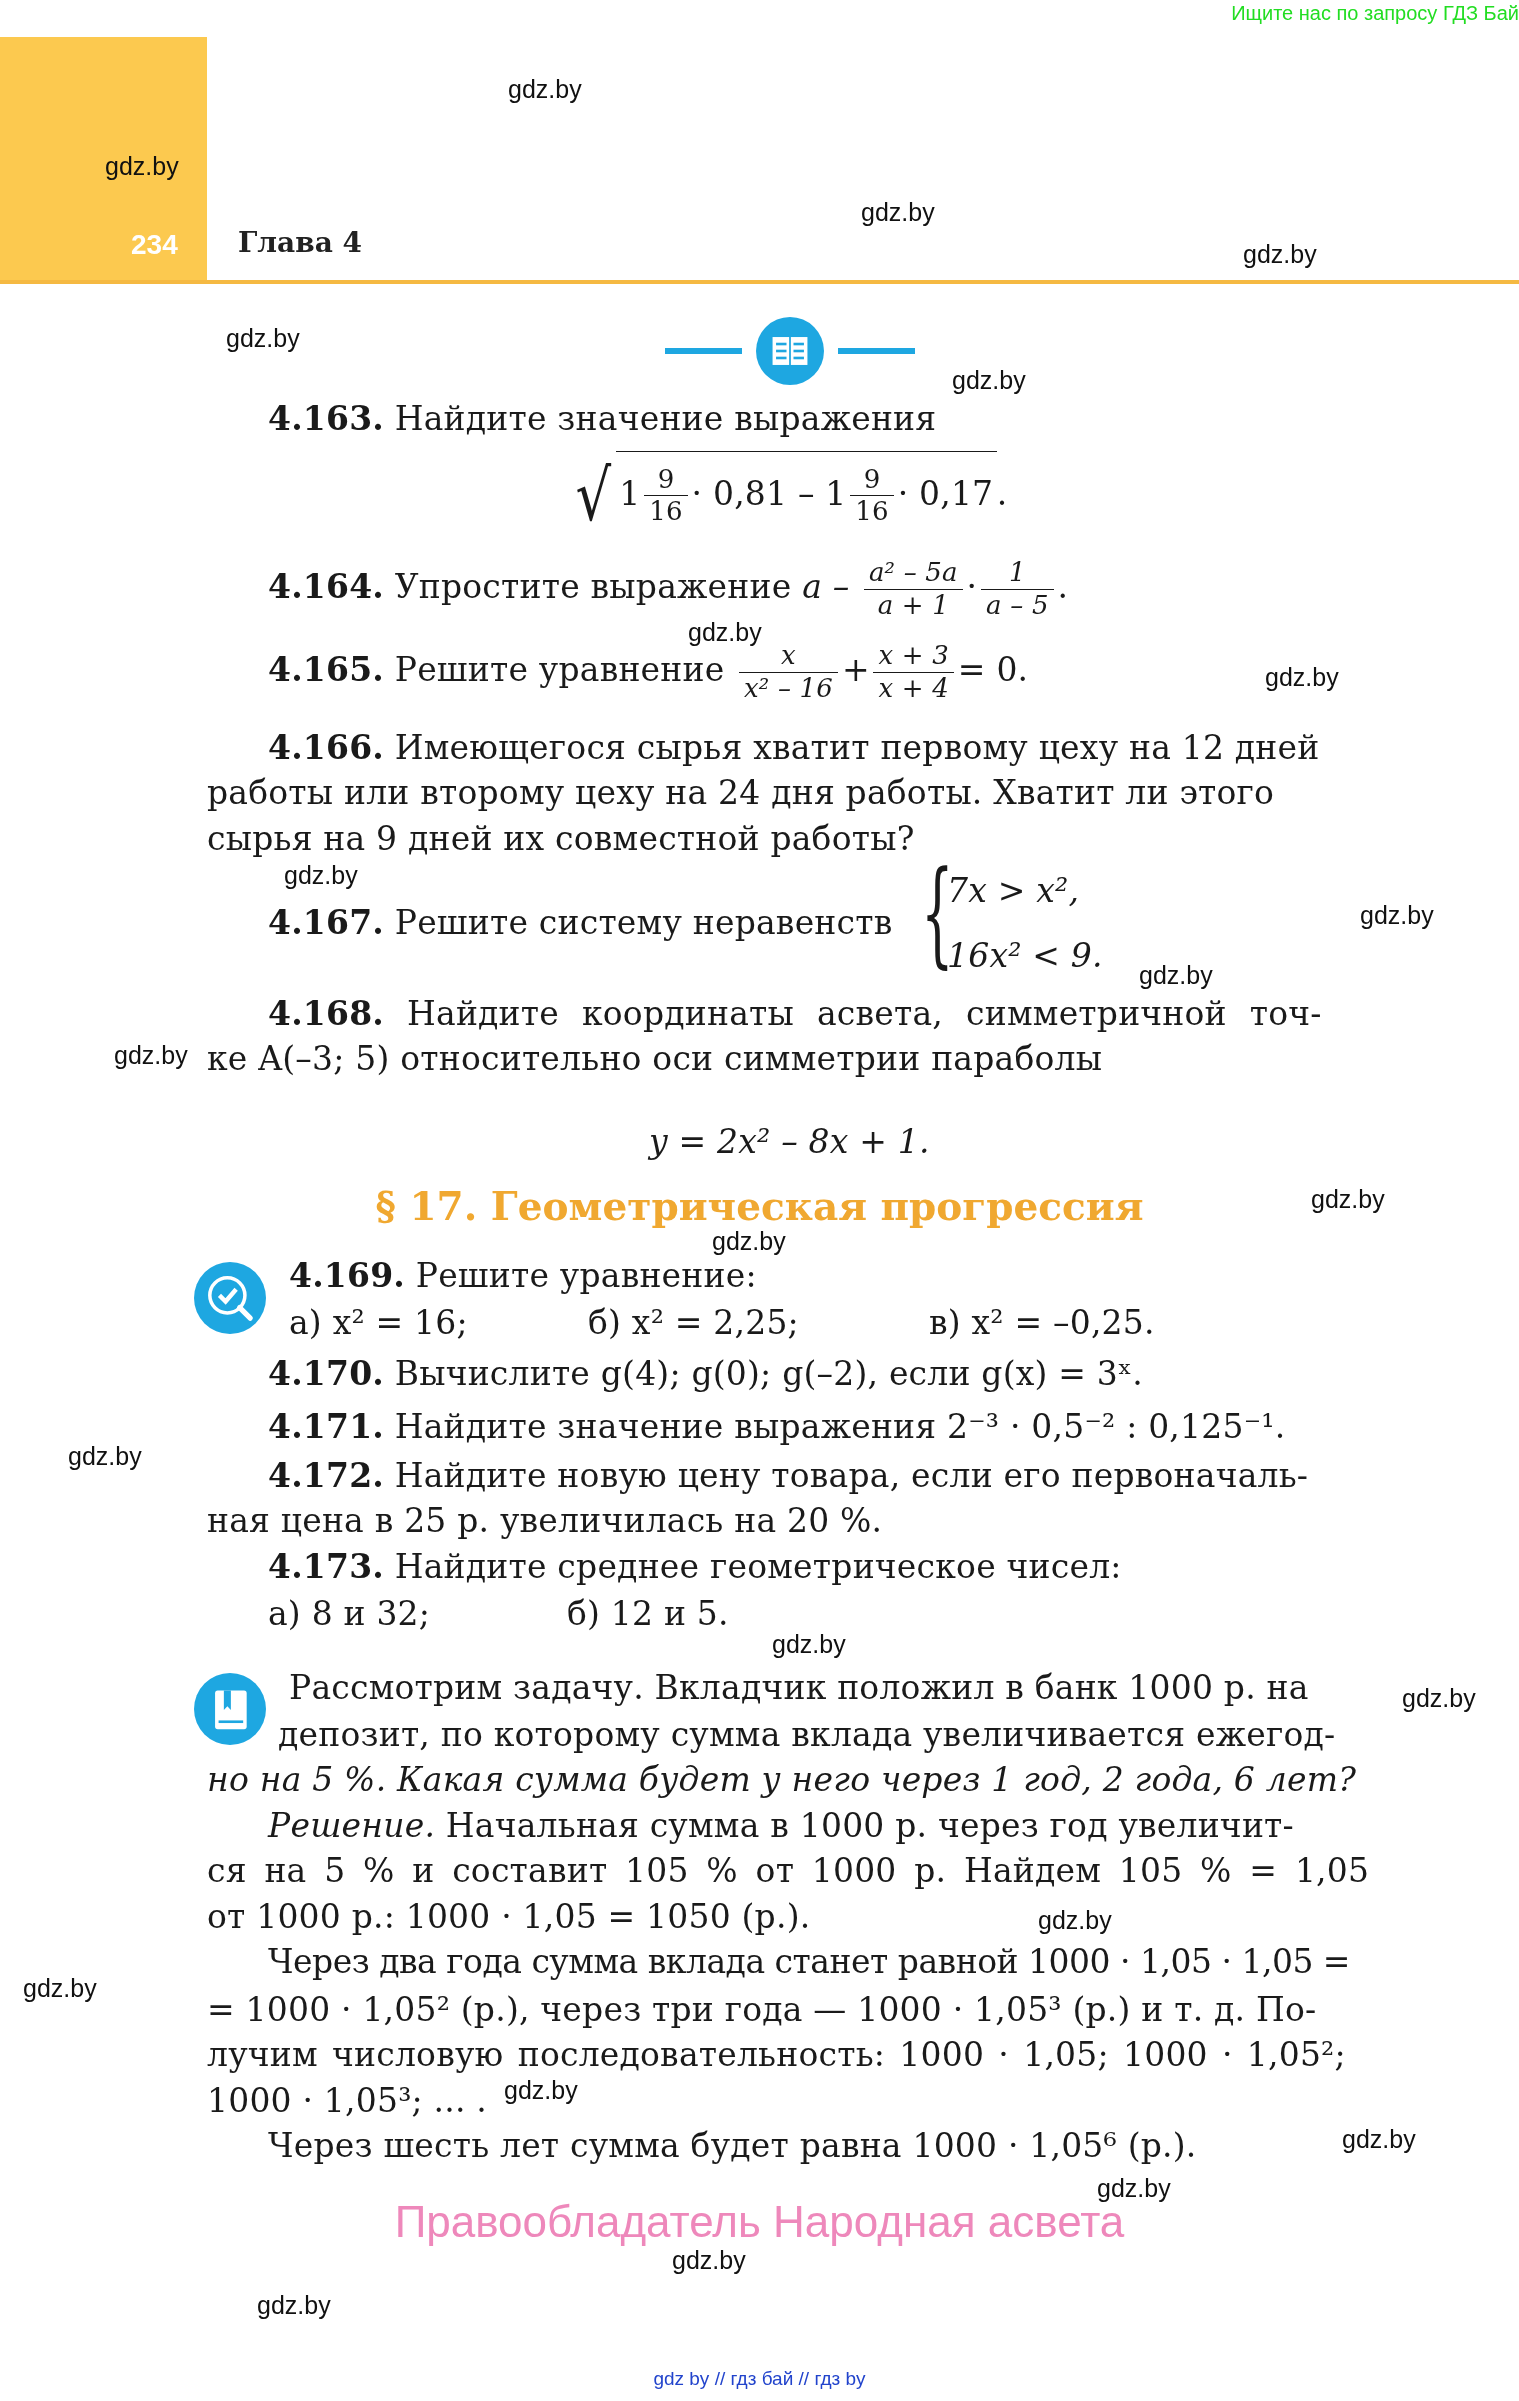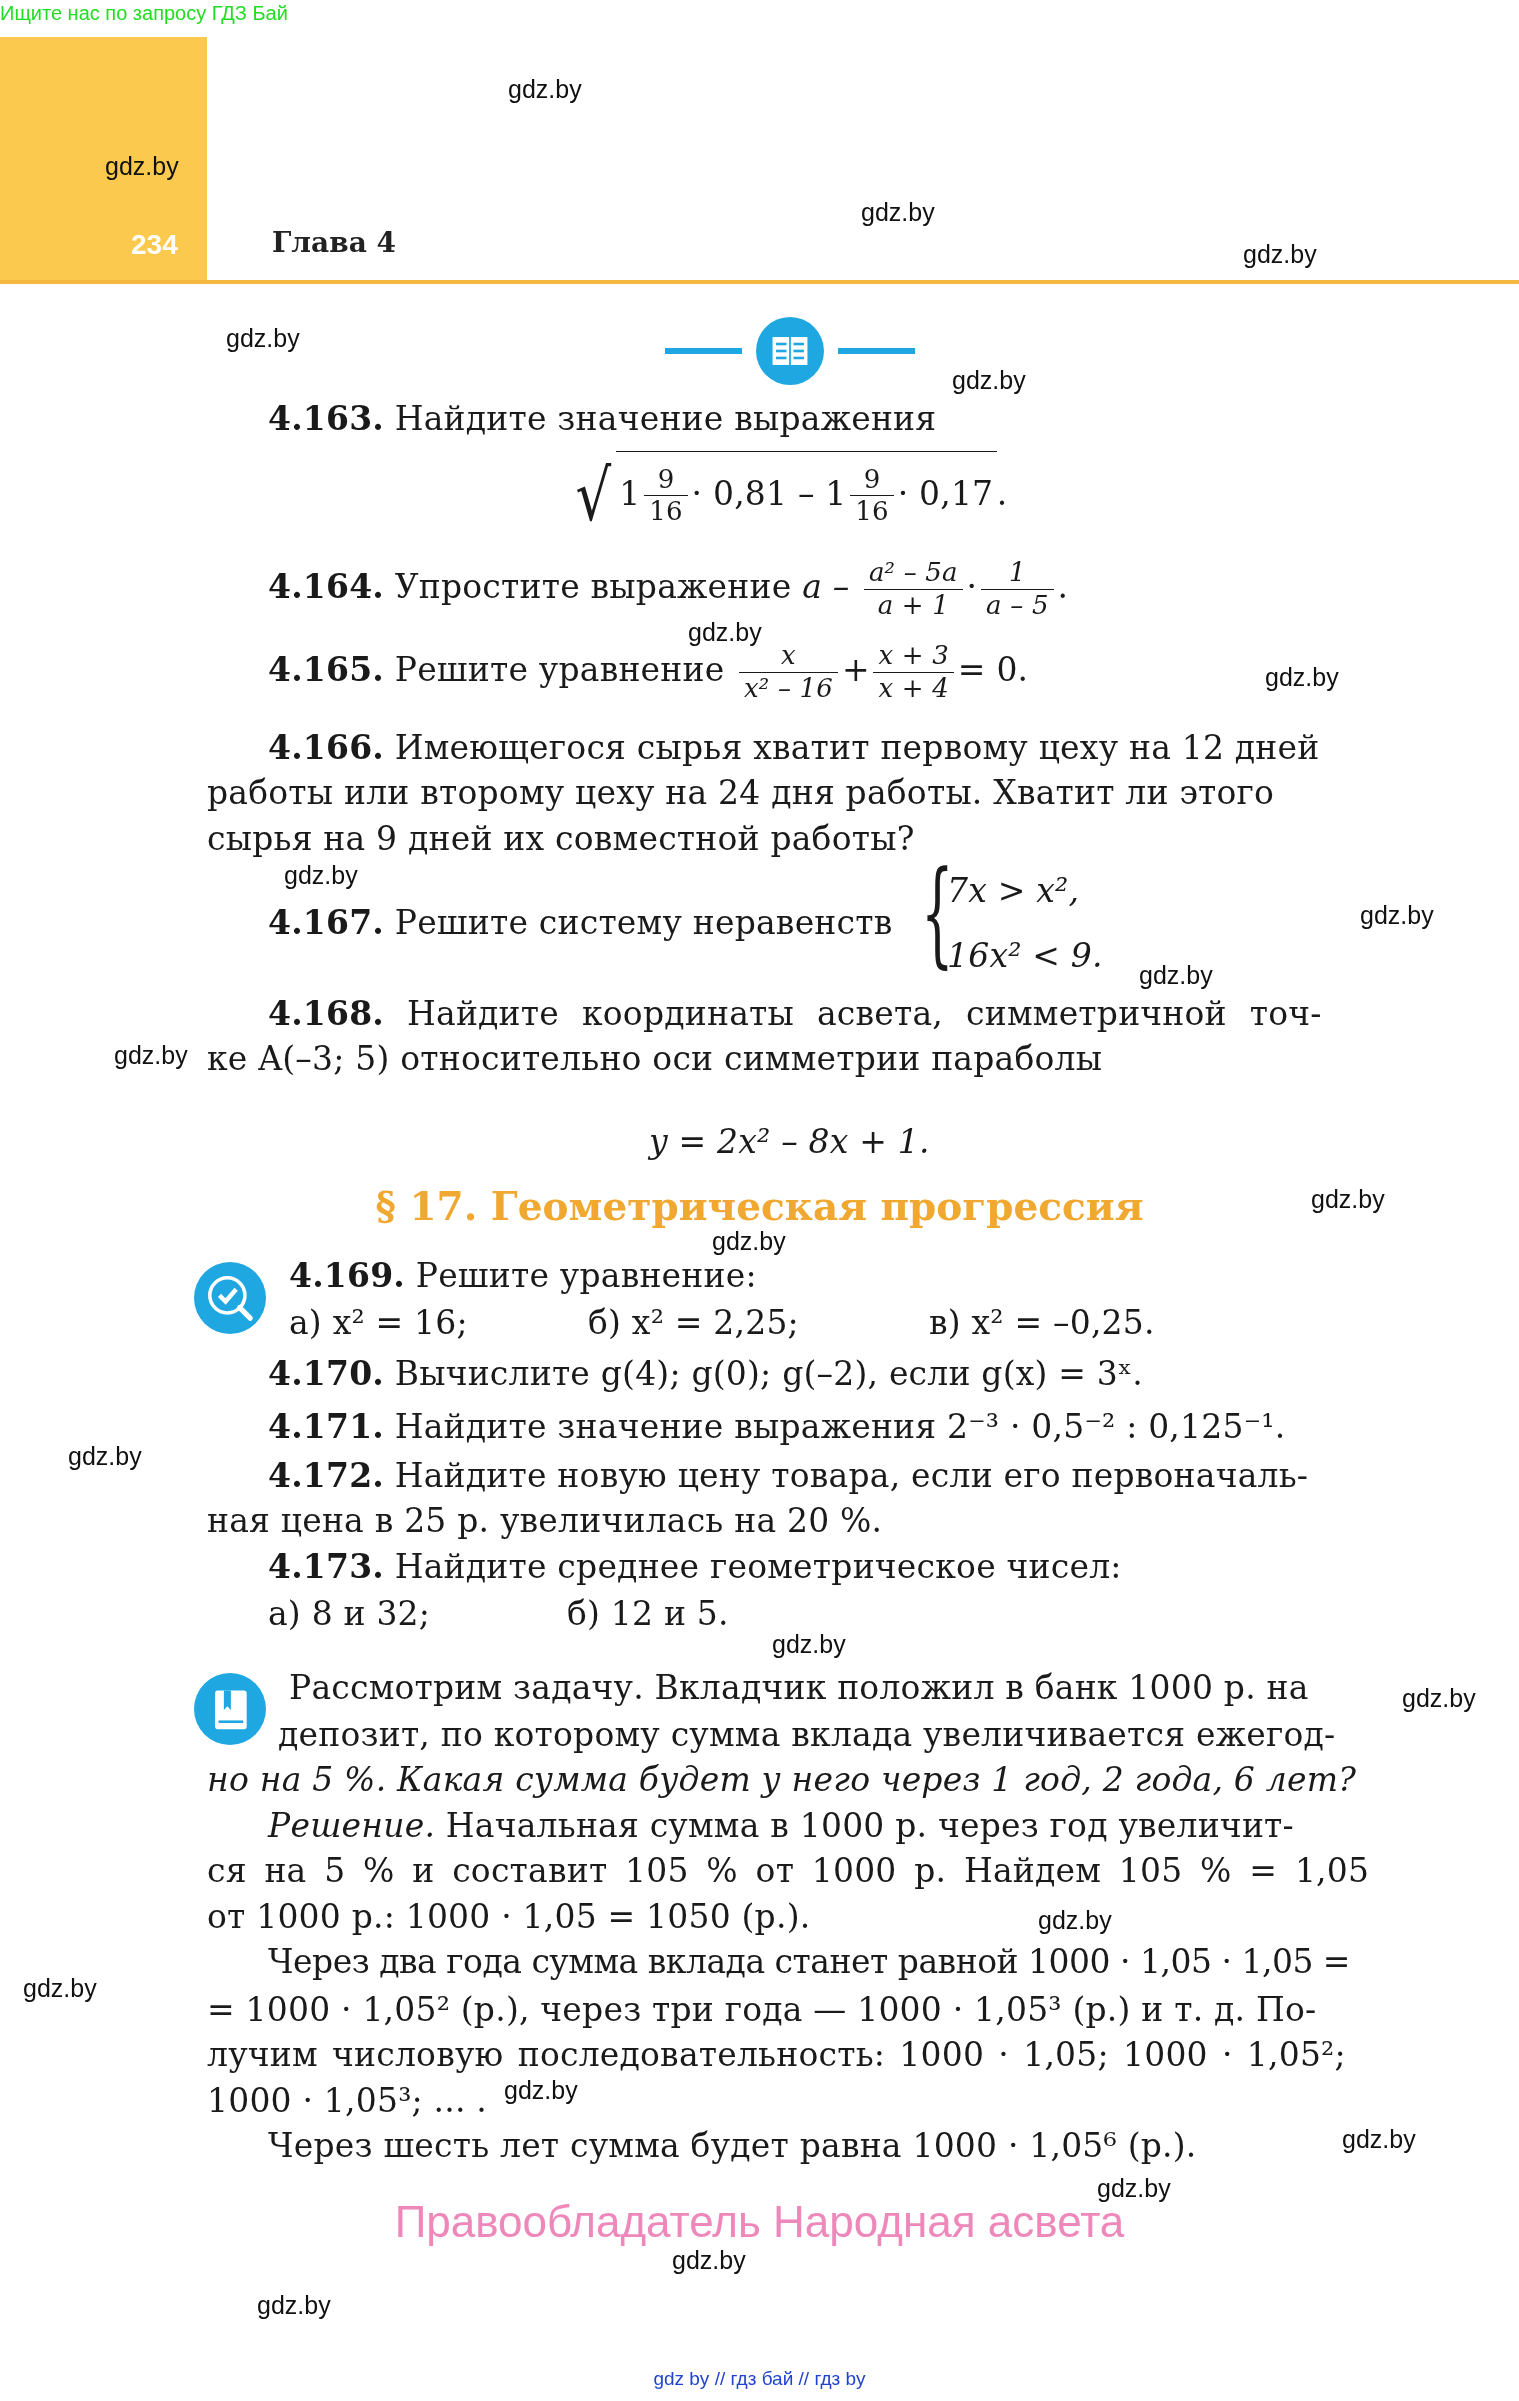--- a/index.html
+++ b/index.html
@@ -1,22 +1,22 @@
 <!DOCTYPE html>
 <html style="font-size:14px"><head>
 <meta charset="utf-8">
 <style>
   html, body { margin: 0; padding: 0; background: #ffffff; }
   body { width: 1519px; height: 2401px; position: relative; overflow: hidden; font-family: "DejaVu Serif", "Liberation Serif", serif; color: #1a1a1a; }
   .wm { position: absolute; font-family: "Liberation Sans", "DejaVu Sans", sans-serif; font-size: 25px; color: #111; white-space: nowrap; }
-  .top-banner { position: absolute; top: 1.8px; left: 0; width: 1519px; text-align: left; font-family: "Liberation Sans", sans-serif; font-size: 20px; color: #22dd22; }
+  .top-banner { position: absolute; top: 1.8px; left: 0; width: 1519px; text-align: right; font-family: "Liberation Sans", sans-serif; font-size: 20px; color: #22dd22; }
   .side-block { position: absolute; left: 0; top: 37px; width: 207px; height: 247px; background: #fcc94f; }
   .header-rule { position: absolute; left: 0; top: 280px; width: 1519px; height: 4.4px; background: #f5b942; }
   .page-num { position: absolute; left: 131px; top: 229px; font-family: "Liberation Sans", sans-serif; font-weight: bold; font-size: 28px; color: #ffffff; }
-  .chapter { position: absolute; left: 238px; top: 226px; font-family: "DejaVu Serif", serif; font-weight: bold; font-size: 28px; color: #222; margin-left: 34px; }
+  .chapter { position: absolute; left: 238px; top: 226px; font-family: "DejaVu Serif", serif; font-weight: bold; font-size: 28px; color: #222; }
   .divider-line { position: absolute; top: 348px; height: 6.1px; background: #1ea7e1; }
   .divider-icon { position: absolute; left: 756px; top: 317px; width: 68px; height: 68px; border-radius: 50%; background: #1ea7e1; }
   .line { position: absolute; font-size: 33px; line-height: 46px; white-space: nowrap; letter-spacing: 0.2px; }
   .num { font-weight: bold; }
   .it { font-style: italic; }
   .frac { display: inline-block; vertical-align: middle; text-align: center; font-size: 26px; line-height: 31.5px; margin: 0 3.5px; }
   .frac .n { display: block; border-bottom: 1.8px solid #1a1a1a; padding: 0 5.3px; }
   .frac .d { display: block; padding: 0 5.3px; }
   .sqrt { display: inline-block; border-top: 1.8px solid #1a1a1a; padding: 1.8px 3.5px 0 3.5px; }
   .sqrt-sign { display: inline-block; font-size: 70px; line-height: 70px; vertical-align: middle; transform: scaleX(0.8); }

